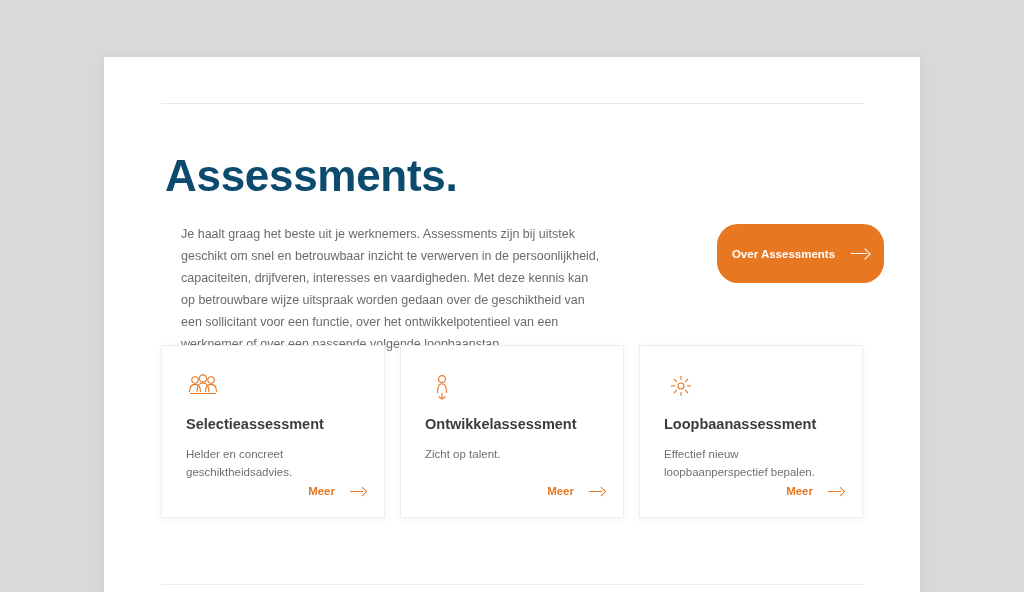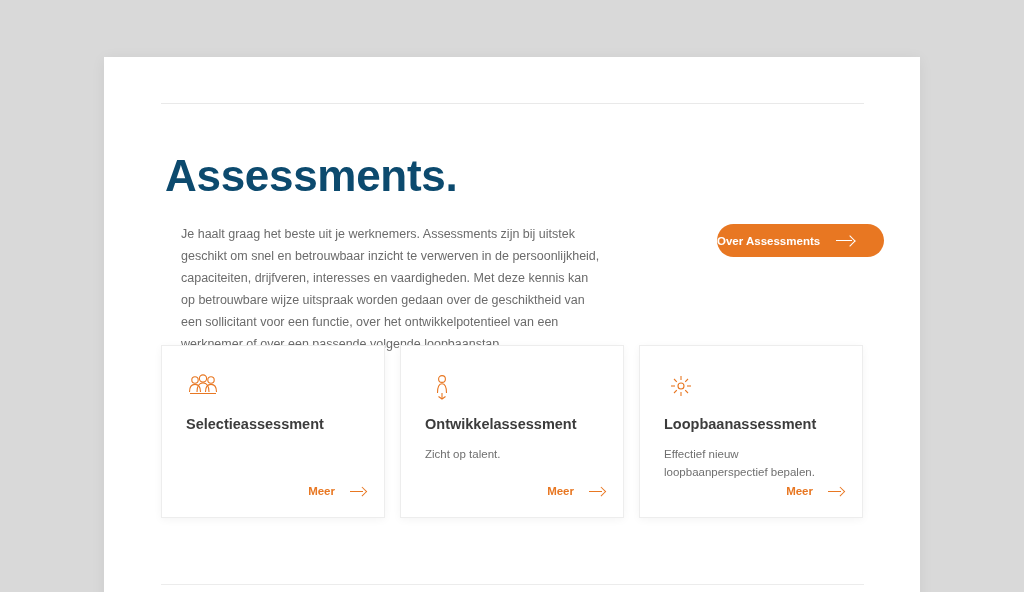--- a/index.html
+++ b/index.html
@@ -66,32 +66,32 @@
     color: #6b6b6b;
     margin: 16px;
   }
 
   
   .cta-button {
     position: absolute;
     left: 613px;
     top: 167px;
     width: 167px;
-    height: 33px;
+    height: 59px;
     border: none;
     border-radius: 21px;
     background: #e87722;
     color: #ffffff;
     font-family: "Liberation Sans", sans-serif;
     font-size: 11.5px;
     font-weight: bold;
     cursor: pointer;
     display: flex;
     align-items: center;
-    justify-content: flex-start;
+    justify-content: center;
     gap: 16px;
     padding: 0;
   }
   .cta-button .cta-label { white-space: nowrap; }
   .cta-button .arrow {
     display: inline-block;
     width: 18px;
     height: 10px;
     position: relative;
   }
@@ -225,20 +225,21 @@
           <circle cx="9" cy="8" r="3.2"></circle>
           <path d="M3.5 20 C3.5 14.6 6 12.4 9 12.4 C12 12.4 14.5 14.6 14.5 20"></path>
           <circle cx="17" cy="6.5" r="3.6"></circle>
           <path d="M11 20 C11 13.6 13.8 11 17 11 C20.2 11 23 13.6 23 20"></path>
           <circle cx="25" cy="8" r="3.2"></circle>
           <path d="M19.5 20 C19.5 14.6 22 12.4 25 12.4 C28 12.4 30.5 14.6 30.5 20"></path>
           <path d="M4 21.5 H30" stroke-width="1"></path>
         </svg>
       </span>
       <h2 class="card-title">Selectieassessment</h2>
+      <p class="card-desc">Helder en concreet geschiktheidsadvies.</p>
       <a class="card-link">
         <span>Meer</span>
         <span class="arrow-sm"></span>
       </a>
     </div>
 
     <div class="card">
       <span class="card-icon">
         <svg viewBox="0 0 34 30" width="34" height="30" fill="none" stroke="#e87722" stroke-width="1.1">
           <circle cx="17" cy="7" r="3.4"></circle>

